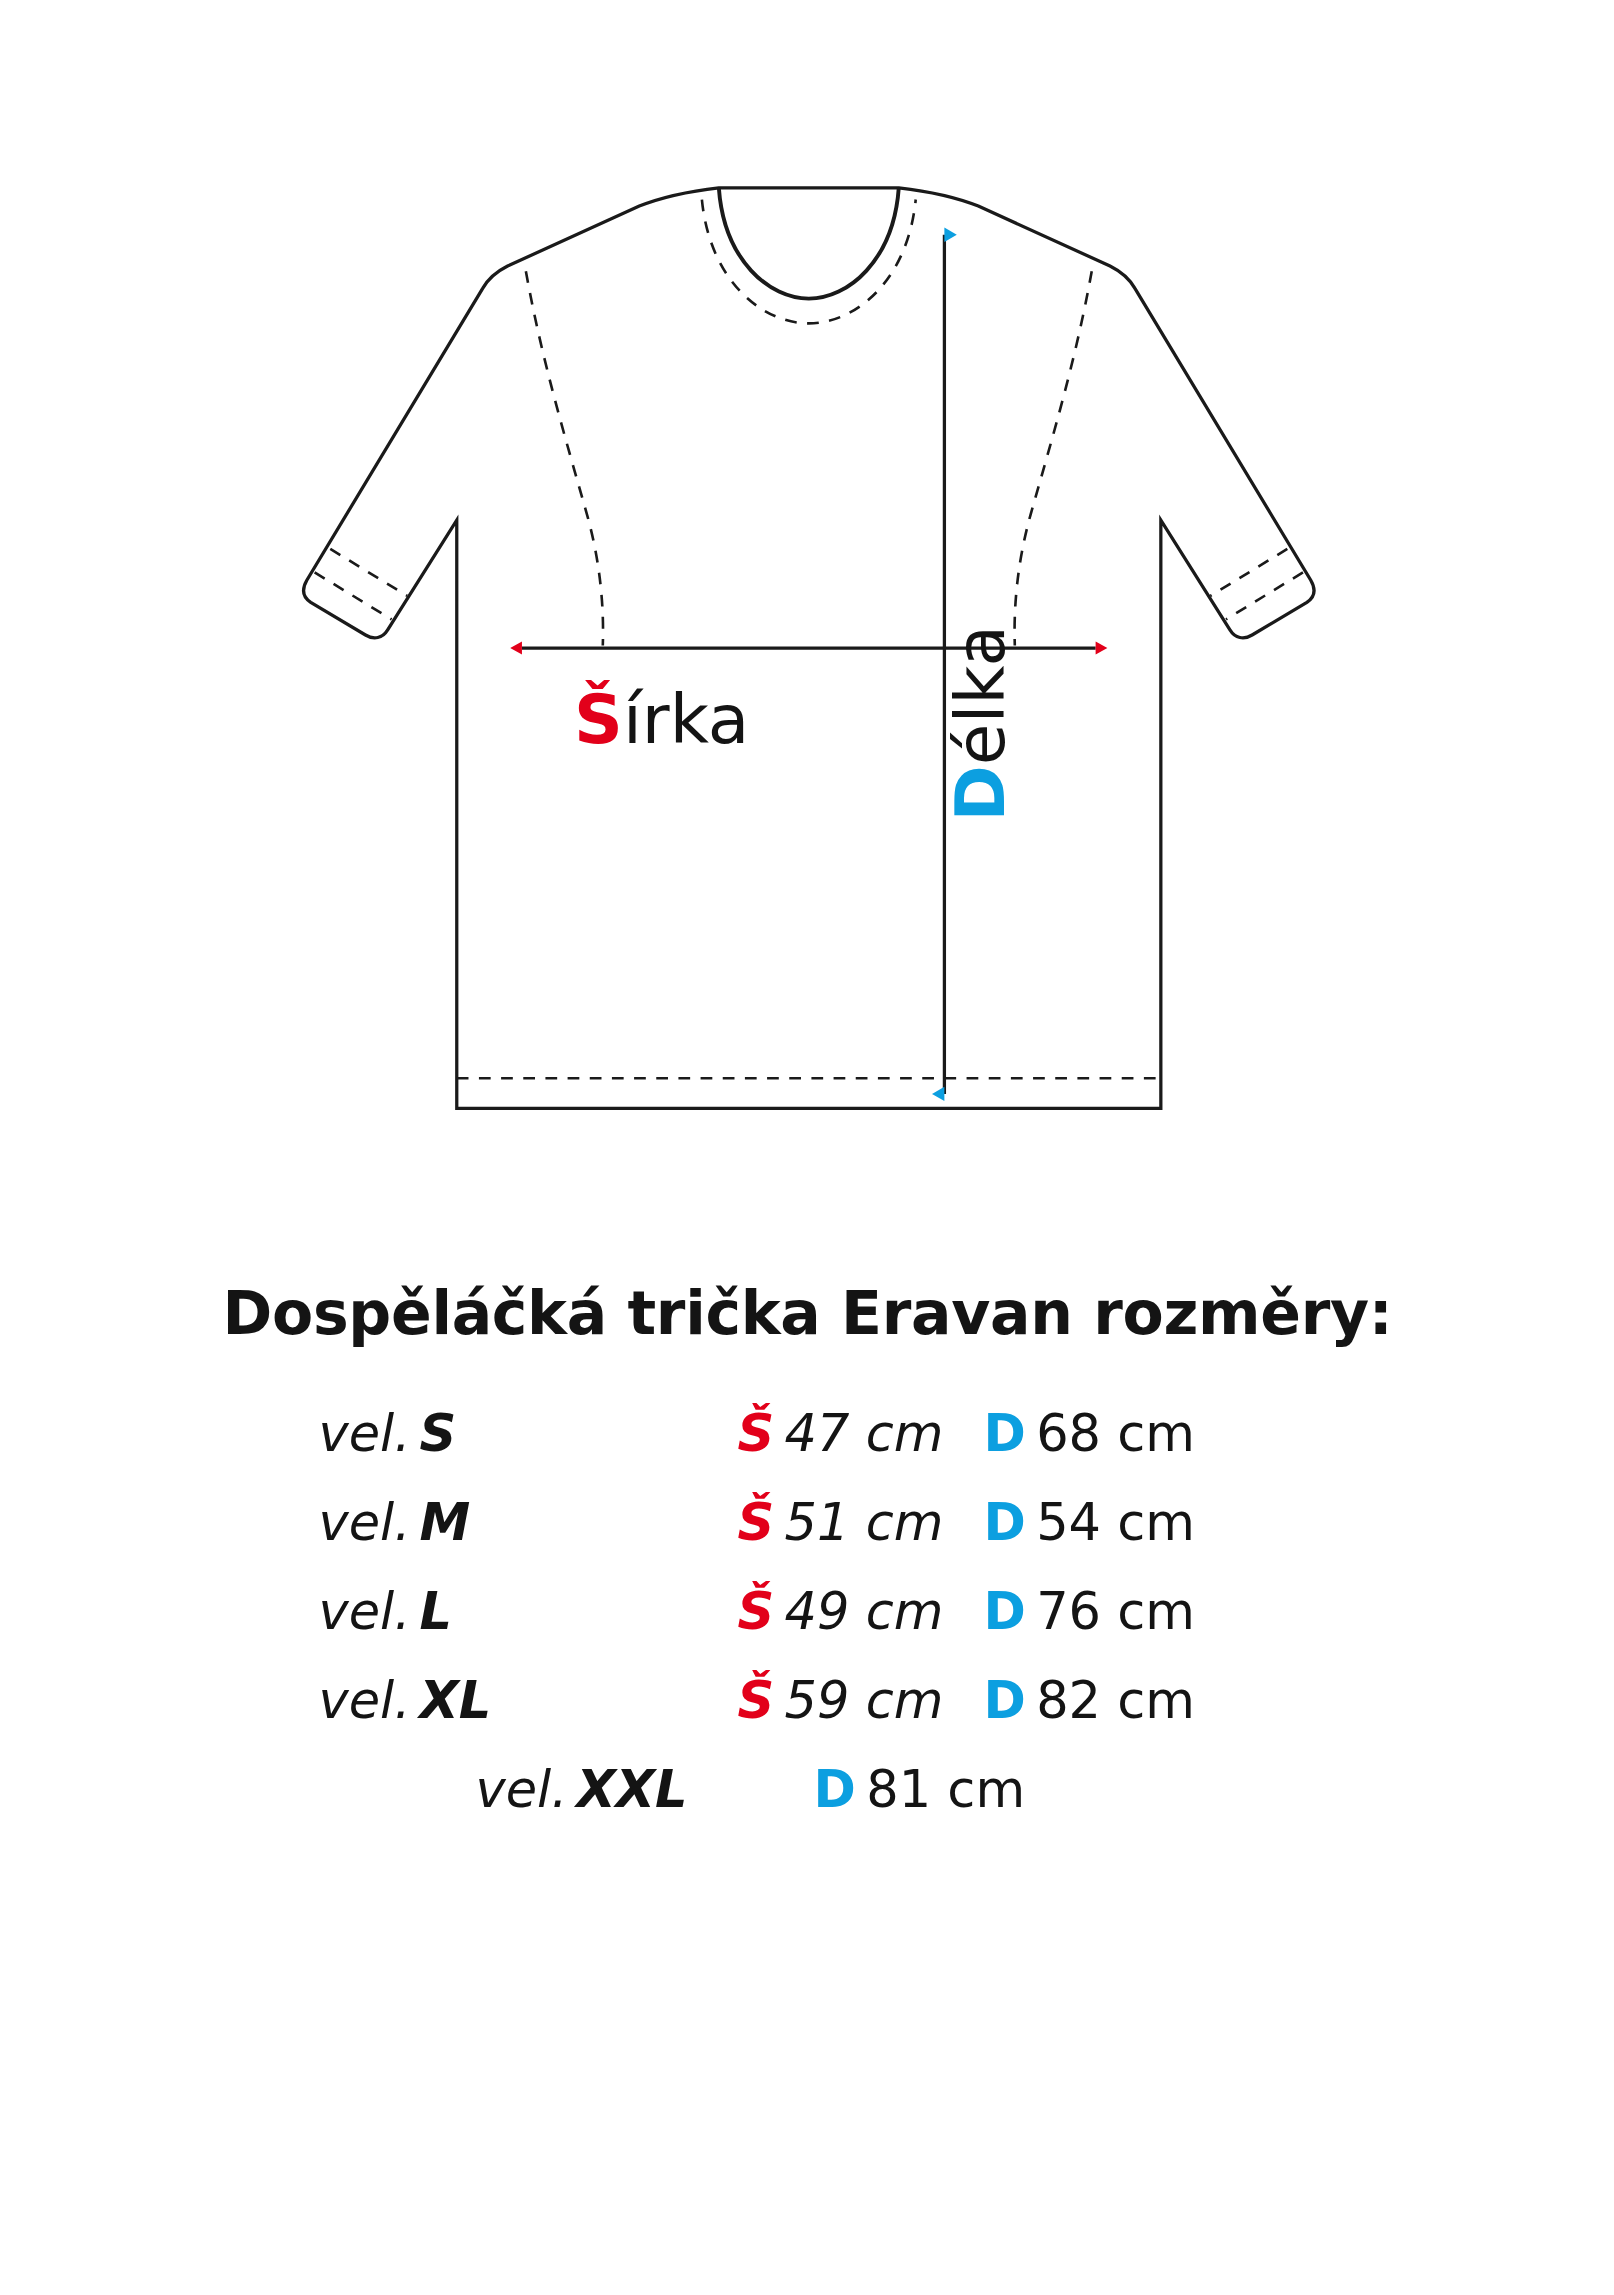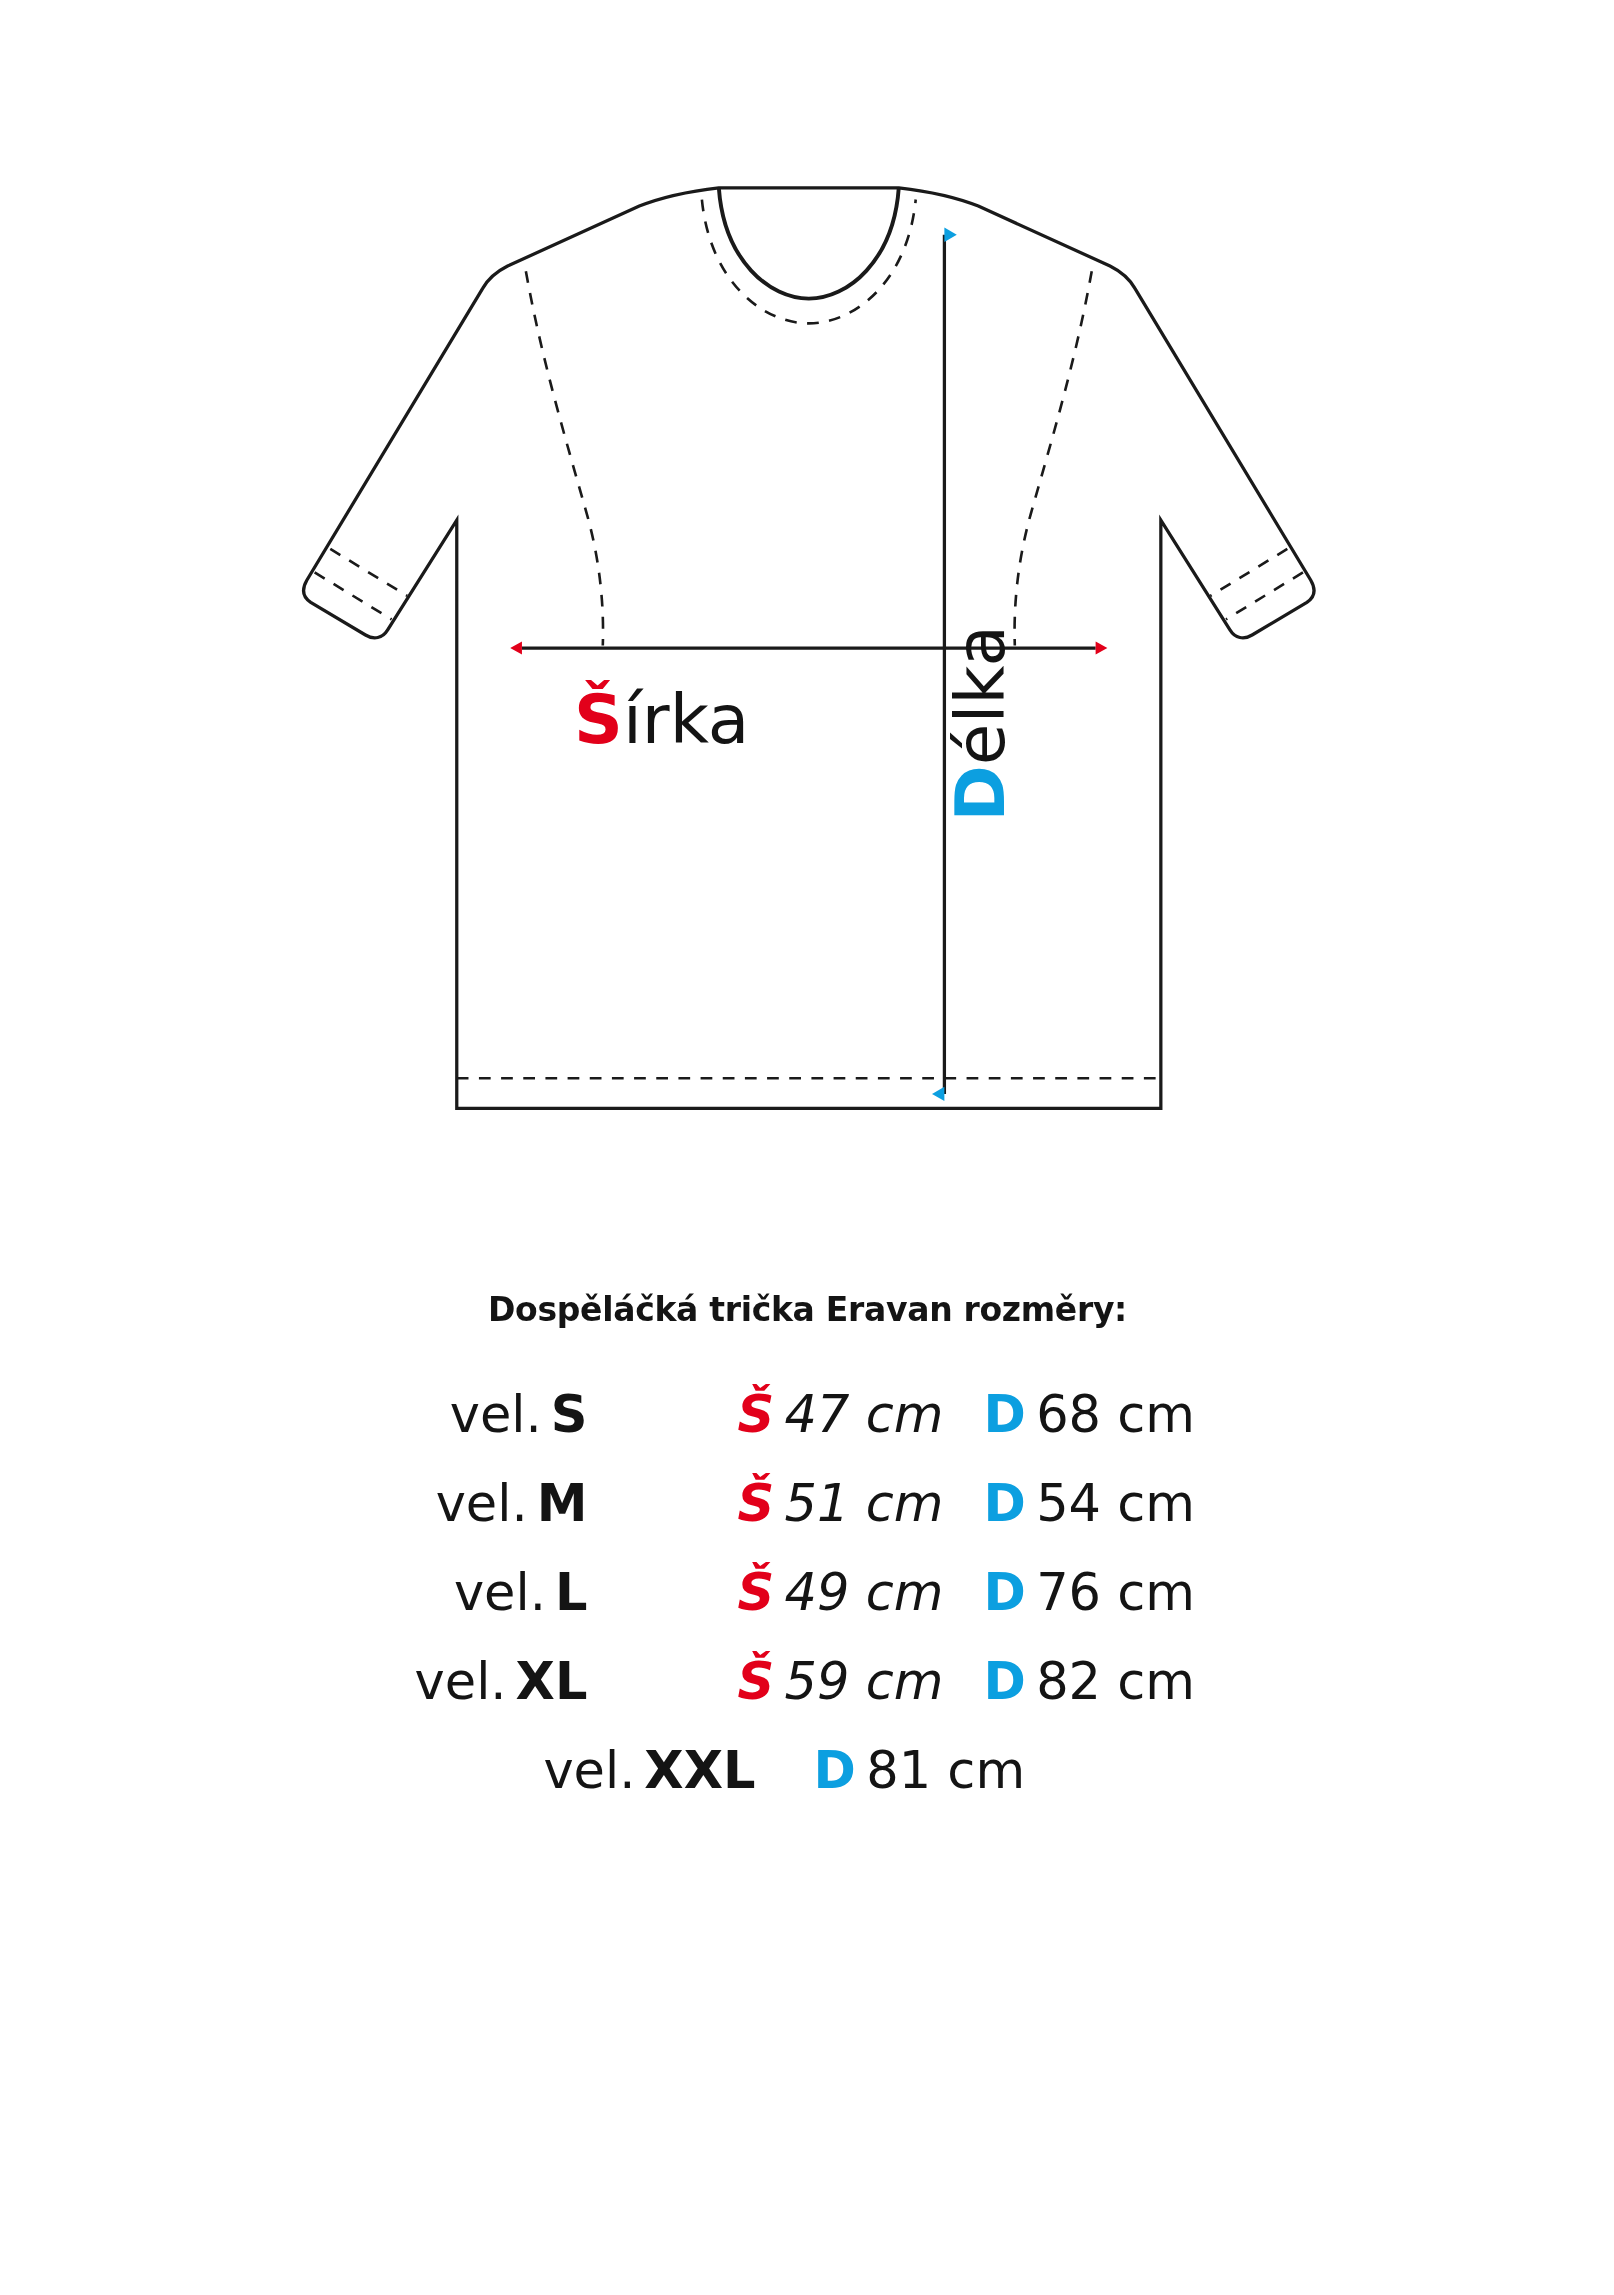--- a/index.html
+++ b/index.html
@@ -43,47 +43,48 @@
     position: absolute;
     left: 0;
     top: 1278px;
     width: 1615px;
   }
 
   .chart-title {
     text-align: center;
     font-family: "DejaVu Sans", sans-serif;
     font-weight: bold;
-    font-size: 33px;
+    font-size: 60px;
     letter-spacing: -0.3px;
     color: #141414;
-    margin: 12px 0 60px 0;
+    margin: 0 0 60px 0;
   }
 
   .rows {
     width: 978px;
     margin: 0 auto;
   }
 
   .row {
     display: flex;
     align-items: baseline;
     justify-content: center;
     font-size: 51px;
     line-height: 1.0;
     margin-bottom: 38px;
     white-space: nowrap;
   }
 
   .cell-vel {
     width: 280px;
-    text-align: right;
+    text-align: left;
     padding-right: 18px;
     font-weight: normal;
     color: #141414;
+    font-style: italic;
   }
   .cell-vel .sz {
     font-weight: bold;
     margin-left: 9px;
   }
 
   .cell-w {
     width: 352px;
     text-align: right;
     color: #141414;

